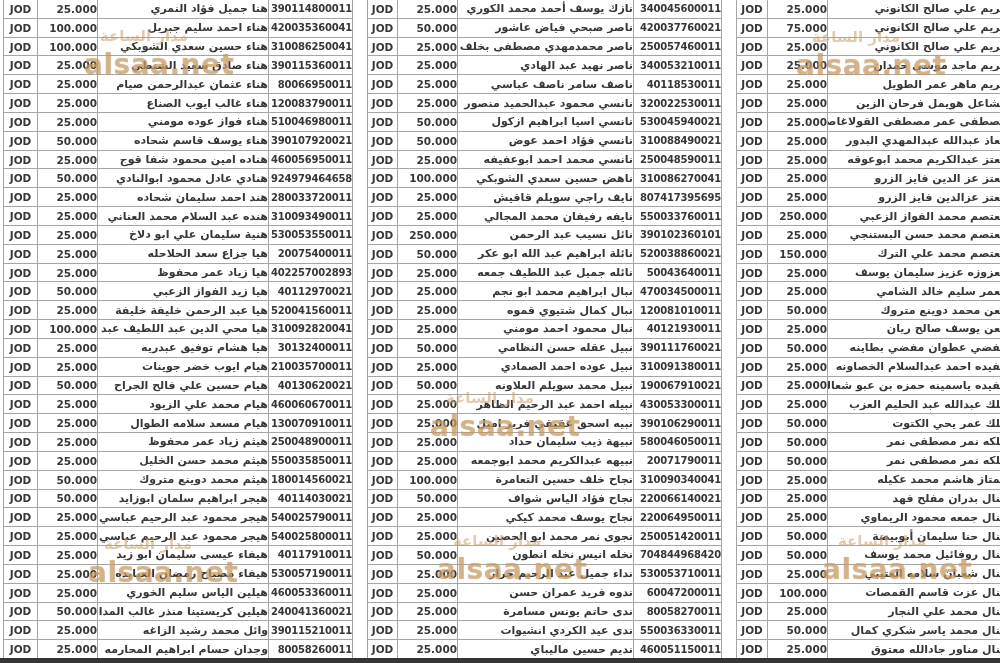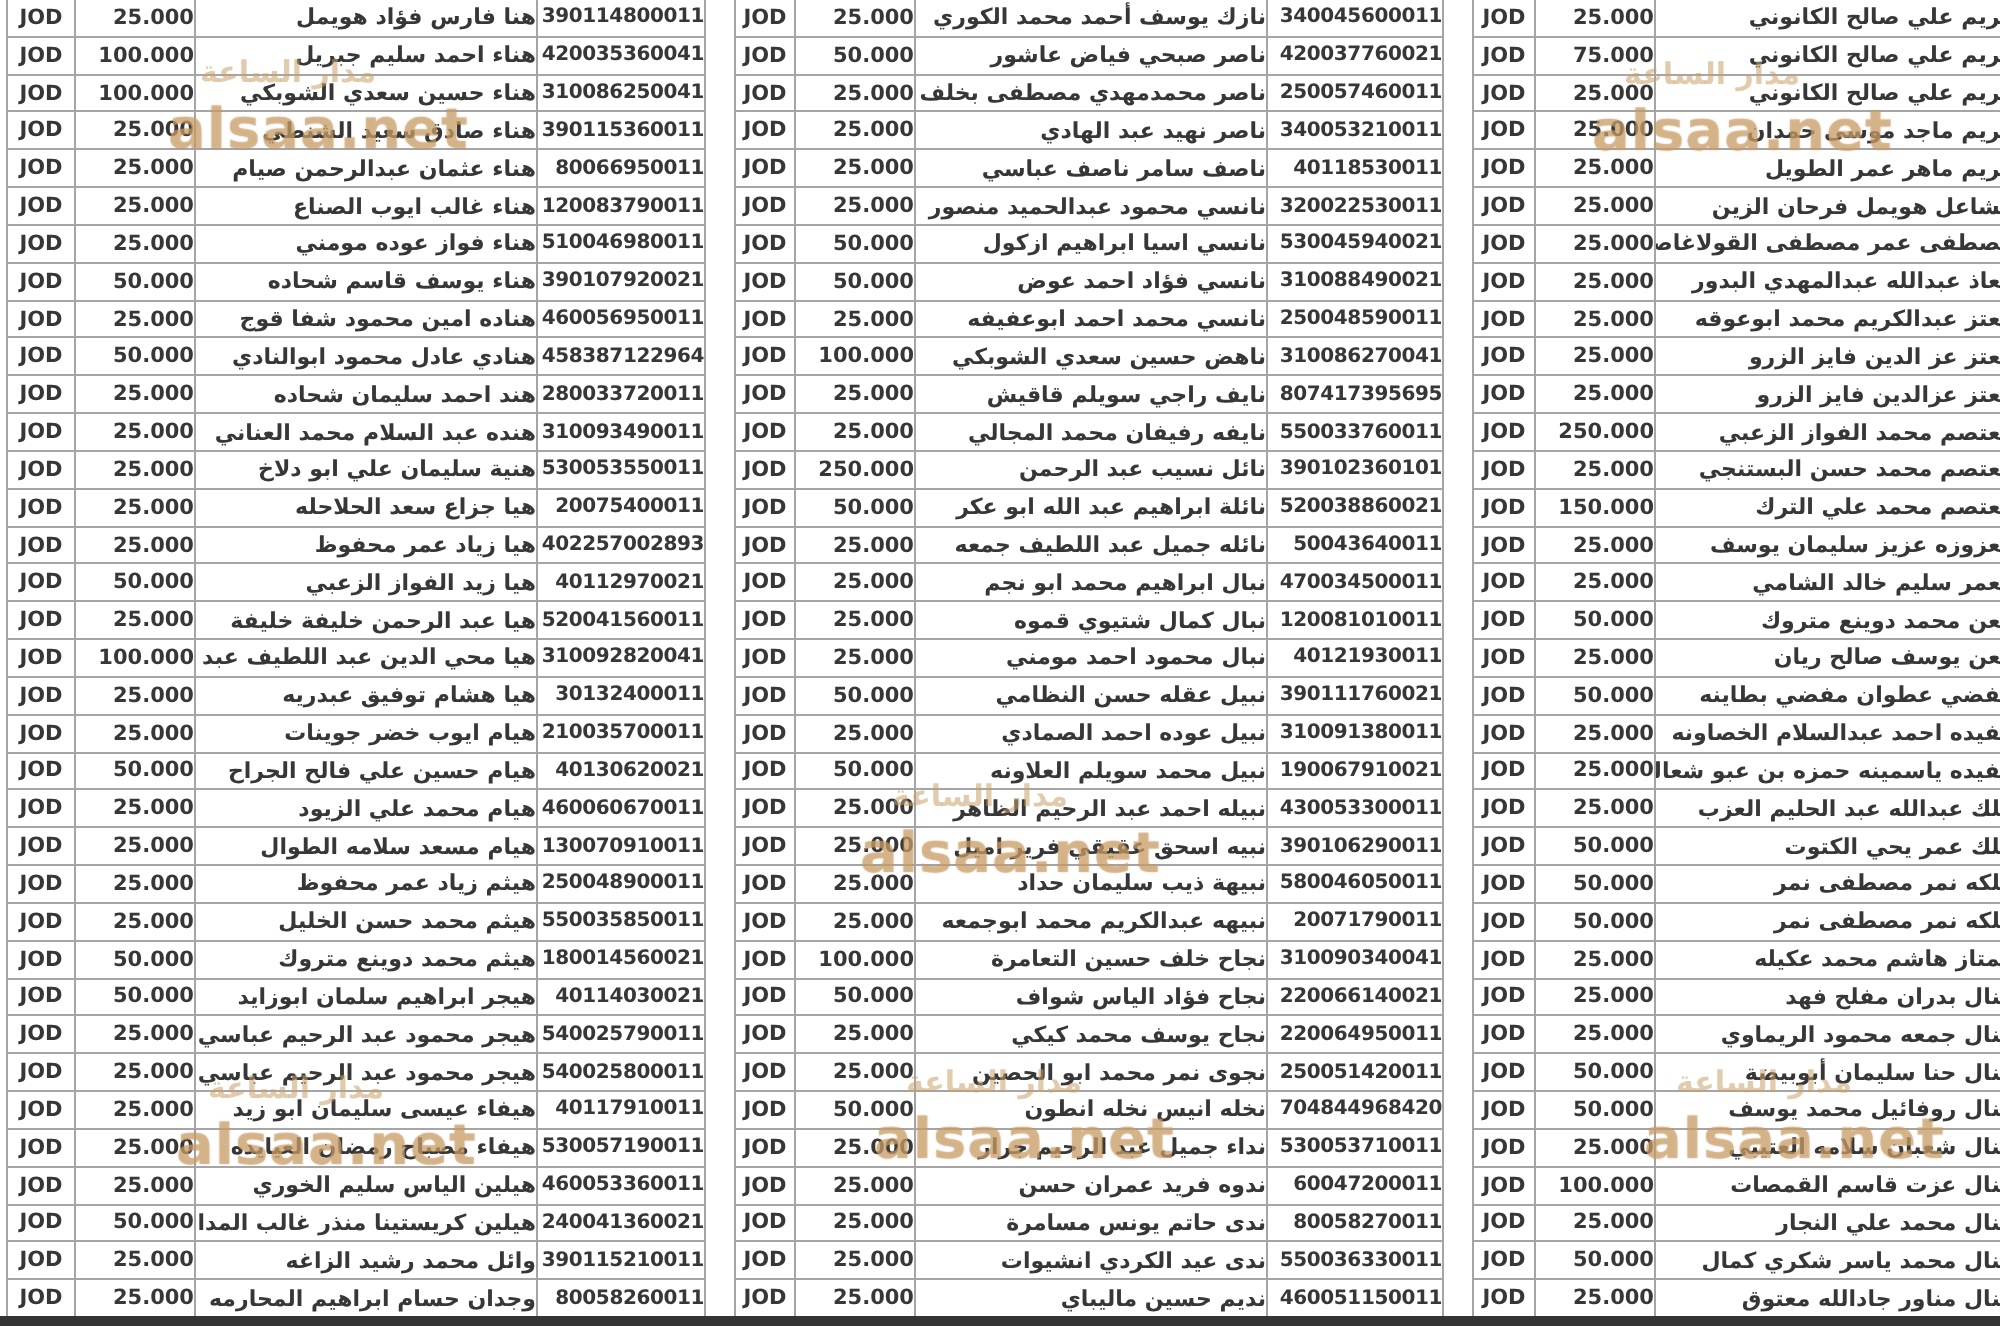--- a/index.html
+++ b/index.html
@@ -50,21 +50,21 @@
     <colgroup>
         <col style="width:34px">
         <col style="width:60px">
         <col style="width:171px">
         <col style="width:84px">
       </colgroup>
     <tbody>
         <tr>
           <td class="jod">JOD</td>
           <td class="amt">25.000</td>
-          <td class="name" dir="rtl">هنا فارس فؤاد هويمل</td>
+          <td class="name" dir="rtl">هنا جميل فؤاد النمري</td>
           <td class="id">390114800011</td>
         </tr>
         <tr>
           <td class="jod">JOD</td>
           <td class="amt">100.000</td>
           <td class="name" dir="rtl">هناء احمد سليم جبريل</td>
           <td class="id">420035360041</td>
         </tr>
         <tr>
           <td class="jod">JOD</td>
@@ -105,21 +105,21 @@
         <tr>
           <td class="jod">JOD</td>
           <td class="amt">25.000</td>
           <td class="name" dir="rtl">هناده امين محمود شفا قوج</td>
           <td class="id">460056950011</td>
         </tr>
         <tr>
           <td class="jod">JOD</td>
           <td class="amt">50.000</td>
           <td class="name" dir="rtl">هنادي عادل محمود ابوالنادي</td>
-          <td class="id">458387122964</td>
+          <td class="id">924979464658</td>
         </tr>
         <tr>
           <td class="jod">JOD</td>
           <td class="amt">25.000</td>
           <td class="name" dir="rtl">هند احمد سليمان شحاده</td>
           <td class="id">280033720011</td>
         </tr>
         <tr>
           <td class="jod">JOD</td>
           <td class="amt">25.000</td>

